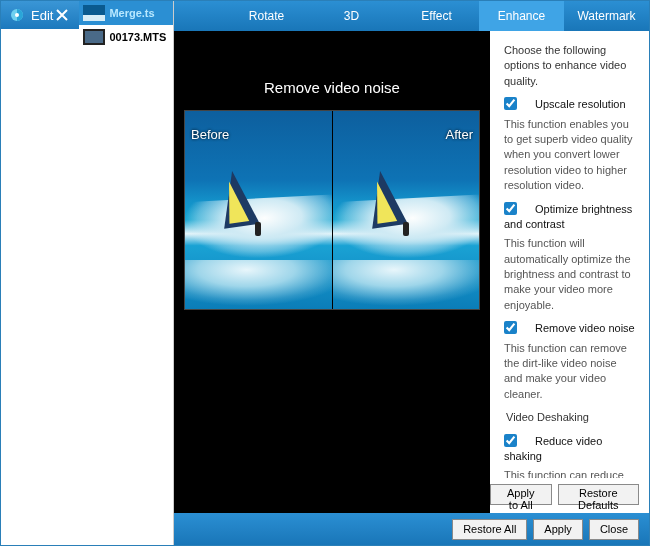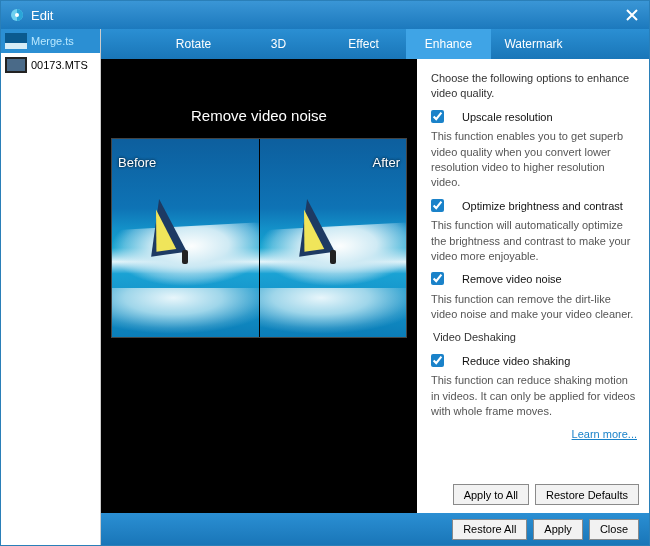--- a/index.html
+++ b/index.html
@@ -1,23 +1,23 @@
 <!DOCTYPE html>
 <html><head>
 <meta charset="utf-8">
 <style>
   * { box-sizing: border-box; margin: 0; padding: 0; }
   body { font-family: "Segoe UI", Tahoma, sans-serif; font-size: 11px; background: #fff; }
-  .window { width: 650px; height: 546px; display: flex; flex-direction: column; border: 1px solid #2a7fb8; }
+  .window { width: 650px; height: 546px; display: flex; flex-direction: row; border: 1px solid #2a7fb8; }
   .titlebar { height: 28px; background: linear-gradient(#3a96d6, #1c79bd); display: flex; align-items: center; color: #fff; font-size: 13px; padding: 0 8px; }
   .titlebar .app-icon { width: 16px; height: 16px; margin-right: 6px; display:flex; align-items:center; justify-content:center;}
   .titlebar .title { flex: 1; }
   .titlebar .close-icon { width: 18px; height: 18px; display:flex; align-items:center; justify-content:center; cursor:pointer;}
   .body { flex: 1; display: flex; overflow: hidden; }
-  .sidebar { width: 100px; background: #fff; border-right: 1px solid #ccc; }
+  .sidebar { width: 100px; background: #fff; border-right: 1px solid #ccc; font-weight: bold; }
   .sb-item { display: flex; align-items: center; height: 24px; padding: 0 4px; font-size: 11px; cursor:pointer; gap:4px;}
   .sb-item.selected { background: #2b8fd3; color: #b8e8ff; }
   .sb-item .thumb { width: 22px; height: 16px; display:flex; align-items:center; justify-content:center; flex-shrink:0;}
   .main { flex: 1; display: flex; flex-direction: column; background: #fff; }
   .tabbar { height: 30px; background: linear-gradient(#2b8fd3,#1976b8); display: flex; align-items:stretch; color: #fff; padding-left: 50px;}
   .tab { width: 85px; display:flex; align-items:center; justify-content:center; cursor:pointer; font-size:12px;}
   .tab.active { background: #3fa4e6; }
   .content { flex: 1; display: flex; overflow:hidden;}
   .preview { width: 316px; background: #000; padding: 8px 10px; display:flex; flex-direction:column;}
   .preview-title { color:#fff; text-align:center; font-size:15px; margin: 40px 0 14px 0; font-weight:400;}

